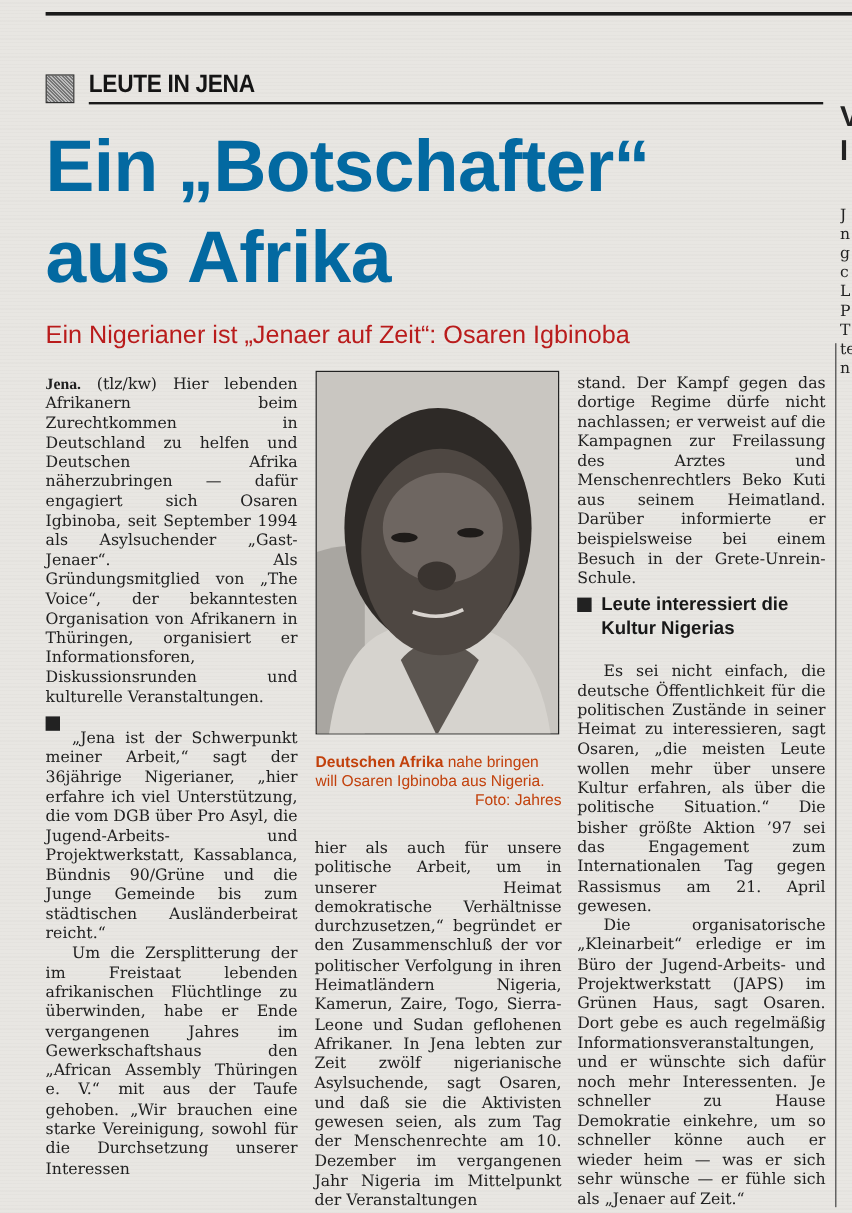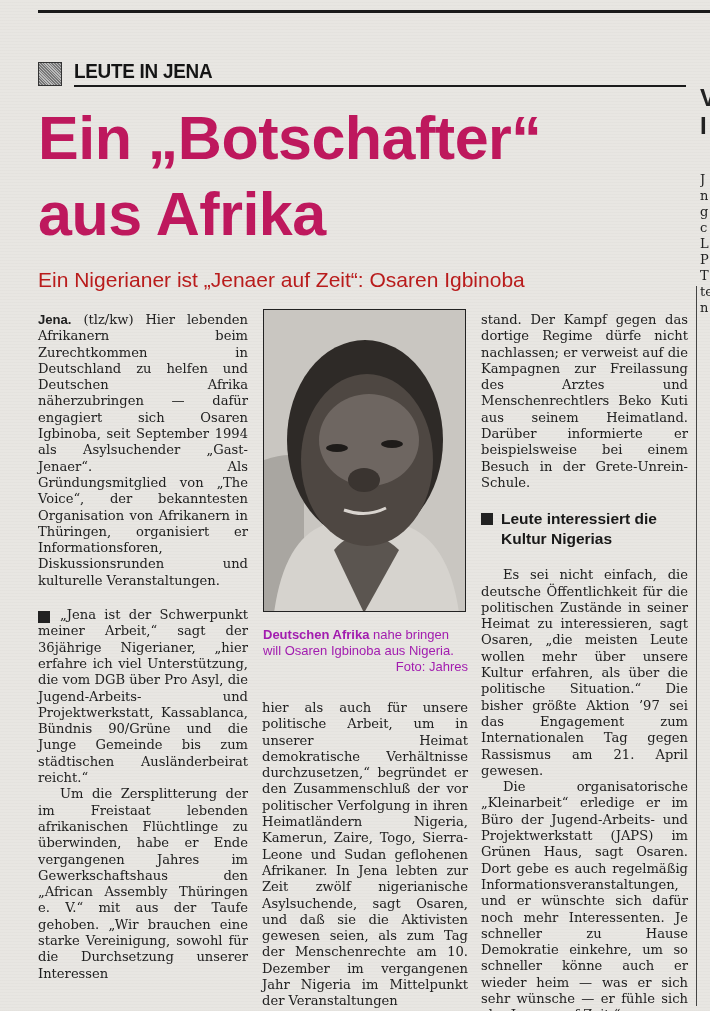--- a/index.html
+++ b/index.html
@@ -35,53 +35,53 @@
     font-family: "Liberation Sans", sans-serif; font-weight: bold;
     font-size: 21px; letter-spacing: -0.3px; color: #151515;
     transform: scaleX(0.9); transform-origin: left;
   }
   .kicker-rule {
     position: absolute; left: 36px; top: 27px; width: 612px; height: 2px; background: #1a1a1a;
   }
   .headline {
     position: absolute; left: 38px; top: 100px; width: 640px;
     font-family: "Liberation Sans", sans-serif; font-weight: bold;
-    font-size: 61px; line-height: 76px; color: #be185d; letter-spacing: -0.5px;
+    font-size: 61px; line-height: 76px; color: #0369a1; letter-spacing: -0.5px;
   }
   .subhead {
     position: absolute; left: 38px; top: 268px; width: 640px;
     font-family: "Liberation Sans", sans-serif; font-size: 21px; color: #b91c1c;
   }
   .col {
     position: absolute; top: 312px;
     font-size: 13.1px; line-height: 16.3px; text-align: justify;
     hyphens: auto; color: #202020;
   }
   .col p { margin: 0; }
   .col1 { left: 38px; width: 210px; }
   .col2 { left: 262px; top: 700px; width: 206px; }
   .col3 { left: 481px; width: 207px; }
-  .lead { font-family: Liberation Sans, sans-serif; font-weight: bold; }
+  .lead { font-family: Liberation Serif, serif; font-weight: bold; }
   .indent { text-indent: 22px; }
   .subhead-sec {
     font-family: "Liberation Sans", sans-serif; font-weight: bold;
     font-size: 15.5px; line-height: 20px; color: #181818; text-align: left;
-    margin: 18px 0 18px 0; position: relative; padding-left: 20px;
+    margin: 3px 0 18px 0; position: relative; padding-left: 20px;
   }
   .sec-square {
     position: absolute; left: 0; top: 4px; width: 12px; height: 12px; background: #222;
   }
   .photo-frame {
     position: absolute; left: 263px; top: 309px; width: 203px; height: 303px;
     border: 1px solid #222; box-sizing: border-box; overflow: hidden;
     background: linear-gradient(180deg, #cfcdc9 0%, #bdbab5 100%);
   }
   .caption {
     position: absolute; left: 263px; top: 627px; width: 205px;
-    font-family: "Liberation Sans", sans-serif; font-size: 13px; line-height: 16px; color: #a21caf;
+    font-family: "Liberation Sans", sans-serif; font-size: 13px; line-height: 16px; color: #c2410c;
   }
   .caption b { font-weight: bold; }
   .caption .credit { float: right; }
   .edge-col {
     position: absolute; left: 700px; top: 52px; width: 12px; overflow: hidden;
     font-family: "DejaVu Serif", serif; font-size: 13px; line-height: 16px; color: #222;
     white-space: pre;
   }
   .edge-big { font-family: "Liberation Sans", sans-serif; font-weight: bold; font-size: 24px; line-height: 28px; }
 </style>

